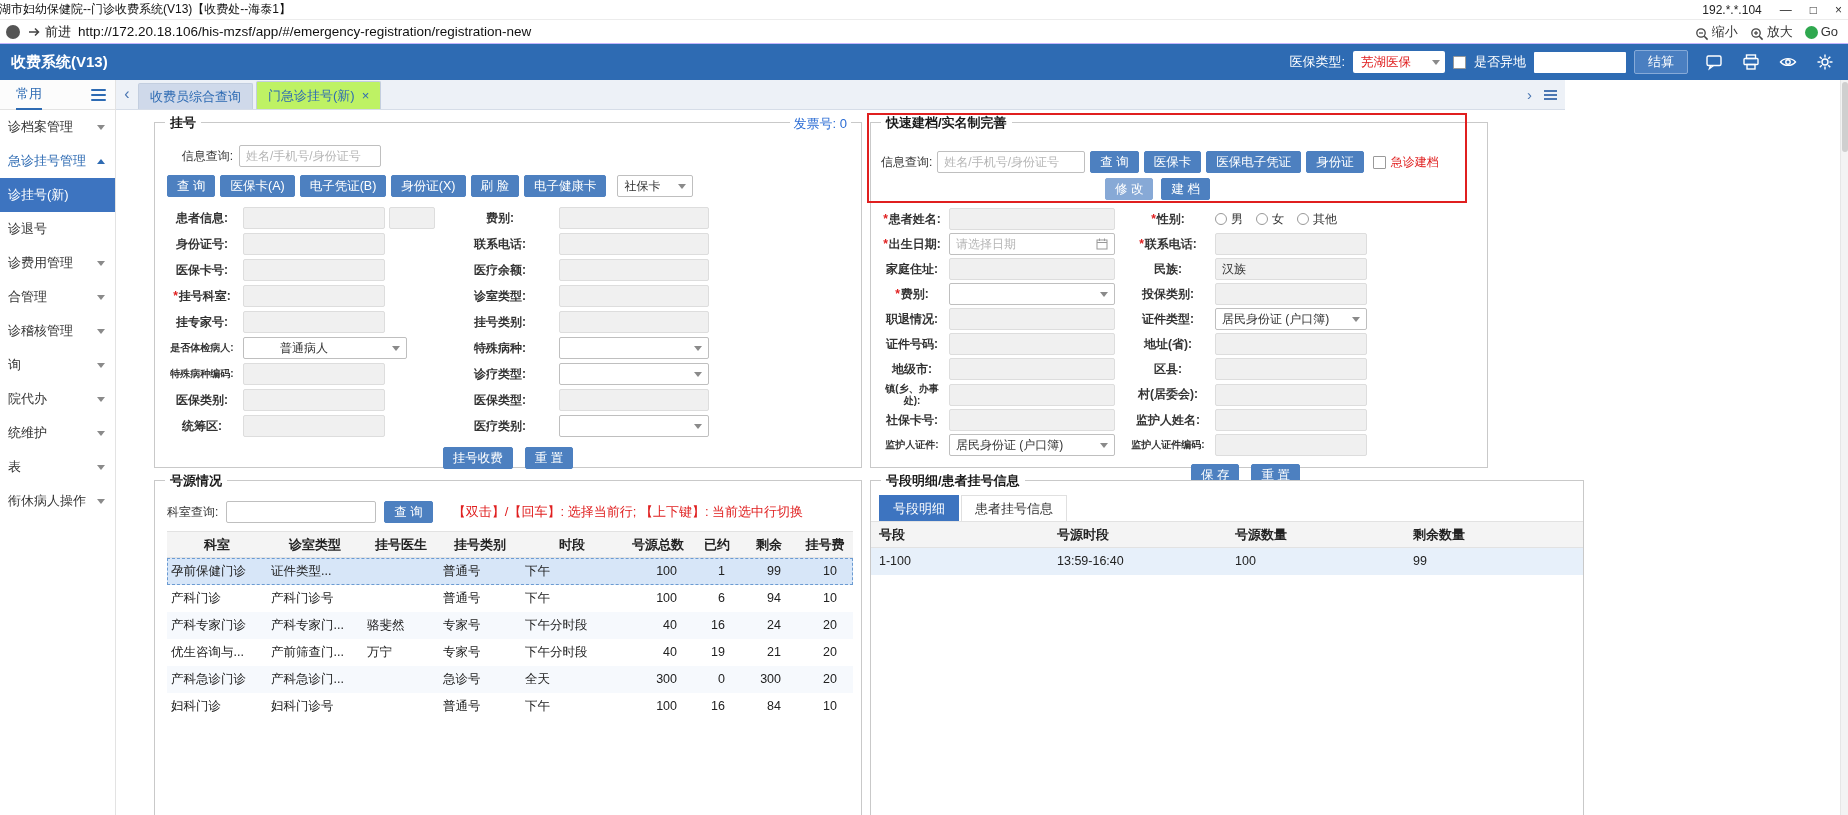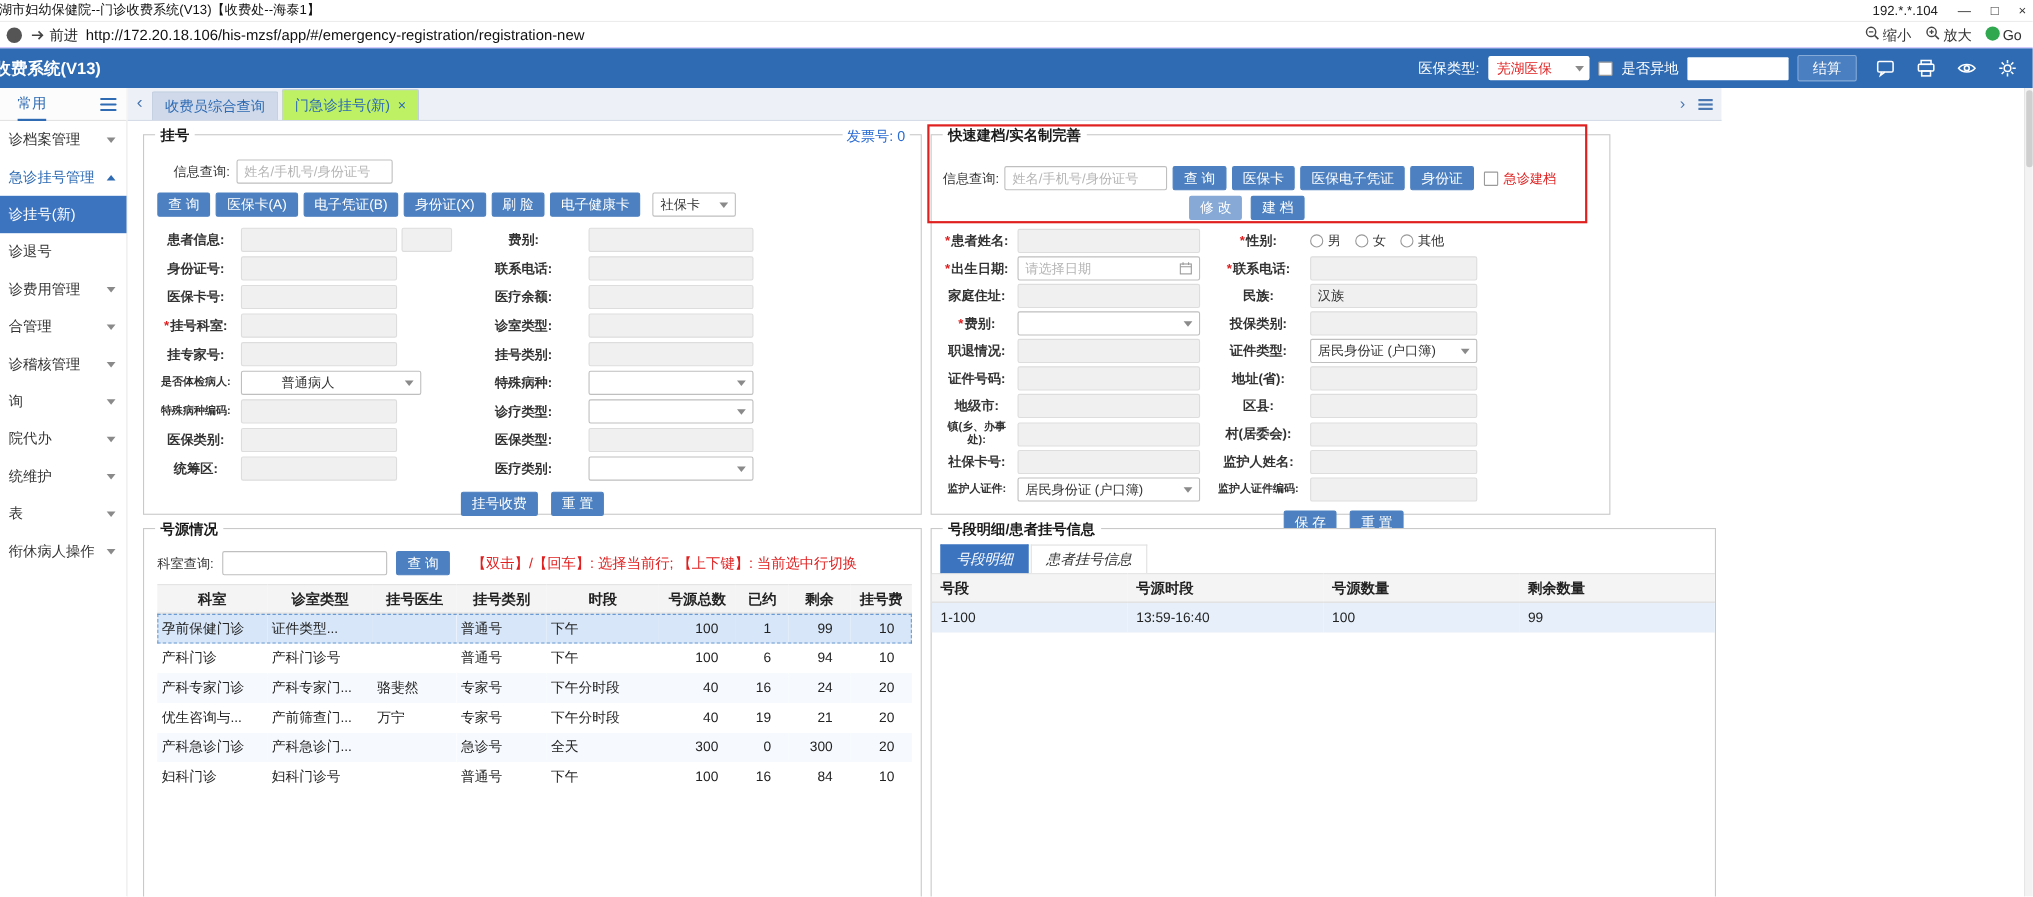--- a/index.html
+++ b/index.html
@@ -13,25 +13,25 @@
   .tb-ip { font-size:12px; color:#222; }
   .wbtns { display:flex; gap:18px; }
   .wbtn { font-size:12px; line-height:1; color:#333; cursor:pointer; }
 
   
   .ab { height:24px; background:#fff; border-bottom:1px solid #c4b5fd; display:flex; align-items:center; padding:0 10px 0 6px; gap:7px; }
   .ab-appico { width:14px; height:14px; border-radius:50%; background:#555; flex:0 0 auto; }
   .ab-fwd { display:flex; align-items:center; gap:4px; color:#222; font-size:13px; cursor:pointer; }
   .ab-url { flex:1; border:none; outline:none; font-size:13.5px; color:#111; font-family:inherit; background:transparent; }
   .ab-right { display:flex; align-items:center; gap:12px; }
-  .zoom-item { display:flex; align-items:flex-start; gap:3px; font-size:13px; cursor:pointer; }
+  .zoom-item { display:flex; align-items:flex-end; gap:3px; font-size:13px; cursor:pointer; }
   .go-dot { width:13px; height:13px; border-radius:50%; background:#2fa84f; display:inline-block; }
 
   
-  .hd { height:36px; background:#2e6bb3; display:flex; align-items:center; justify-content:space-between; padding:0 12px 0 0; color:#fff; }
+  .hd { height:36px; background:#2e6bb3; display:flex; align-items:center; justify-content:space-between; padding:0 12px 0 16px; color:#fff; }
   .hd-title { font-size:15px; font-weight:bold; white-space:nowrap; margin-left:-5px; }
   .hd-right { display:flex; align-items:center; gap:8px; }
   .hd-lbl { font-size:13px; }
   .hd-sel { background:#fff; height:22px; min-width:92px; display:inline-flex; align-items:center; justify-content:space-between; gap:6px; padding:0 5px 0 8px; border-radius:2px; cursor:pointer; }
   .hd-sel .selv { color:#e02020; font-size:12.5px; }
   .cbx { width:13px; height:13px; border:1px solid #9a9a9a; background:#fff; display:inline-block; border-radius:1px; flex:0 0 auto; cursor:pointer; }
   .hd-inp { width:92px; height:21px; border:none; border-radius:1px; background:#fff; font-family:inherit; padding:0 5px; }
   .hd-btn { background:#4a7fc1; color:#fff; border:1px solid #86aad8; height:24px; padding:0 13px; border-radius:2px; font-size:13px; font-family:inherit; cursor:pointer; }
   .hd-ico { width:22px; height:22px; display:inline-flex; align-items:center; justify-content:center; margin-left:7px; cursor:pointer; }
 
@@ -57,21 +57,21 @@
   .tab-collapse { width:22px; height:30px; display:flex; align-items:center; justify-content:center; color:#4a76b2; font-size:16px; cursor:pointer; }
   .tab { height:26px; padding:0 11px; display:flex; align-items:center; gap:7px; font-size:13px; color:#2e6bb3; background:#cfd9ea; border:1px solid #c3cedf; border-bottom:none; border-radius:2px 2px 0 0; margin-right:3px; cursor:pointer; white-space:nowrap; }
   .tab.active { background:#bef264; height:28px; }
   .tab-x { font-size:13px; cursor:pointer; }
   .tab-rtools { position:absolute; right:8px; bottom:7px; display:flex; align-items:center; gap:12px; color:#4a76b2; }
   .tab-rtools .glyph { font-size:15px; line-height:1; cursor:pointer; }
   .burger2 { width:13px; display:flex; flex-direction:column; gap:2px; cursor:pointer; }
   .burger2 i { height:2px; background:#4a76b2; display:block; }
 
   .content { padding:12px 0 0 14px; }
-  .cols { display:flex; gap:8px; align-items:flex-start; }
+  .cols { display:flex; gap:8px; align-items:flex-start;margin-left:24px; }
 
   .panel { position:relative; border:1px solid #c9c9c9; background:#fff; }
   .legend { position:absolute; top:-9px; left:10px; background:#fff; padding:0 5px; font-weight:bold; font-size:13px; color:#1a1a1a; white-space:nowrap; }
   .invoice { position:absolute; top:-8px; right:10px; background:#fff; padding:0 4px; color:#2b6cd4; font-size:13px; }
 
   .p-reg   { width:708px; height:346px; padding:16px 12px 8px; }
   .p-quick { width:618px; height:346px; padding:14px 10px 8px; }
   .p-src   { width:708px; height:345px; padding:18px 12px 8px; margin-top:12px; }
   .p-seg   { width:714px; height:345px; padding:14px 0 0; margin-top:12px; }
 
@@ -112,21 +112,21 @@
 
   
   .hint { color:#e02020; font-size:13px; margin-left:12px; white-space:nowrap; }
   table.dt { border-collapse:collapse; width:100%; margin-top:8px; table-layout:fixed; }
   table.dt th { background:#f4f4f4; border-top:1px solid #e2e2e2; border-bottom:1px solid #e2e2e2; font-size:13px; font-weight:bold; height:26px; text-align:center; color:#222; }
   table.dt td { height:27px; font-size:12.5px; padding:0 4px; color:#222; overflow:hidden; white-space:nowrap; }
   table.dt td.num { text-align:right; padding-right:16px; }
   table.dt tr.alt { background:#f6f9fd; }
   table.dt tr.selrow { background:#d7e6f8; outline:1px dashed #6b9bd2; outline-offset:-1px; }
 
-  .seg-tabs { display:flex; align-items:flex-end; padding-left:8px; gap:2px;font-style:italic; }
+  .seg-tabs { display:flex; align-items:flex-end; padding-left:8px; gap:2px; }
   .seg-tab { height:26px; padding:0 13px; display:flex; align-items:center; font-size:13px; cursor:pointer; background:#fff; color:#333; border:1px solid #e0e0e0; border-bottom:none; }
   .seg-tab.active { background:#3d74c0; color:#fff; border-color:#3d74c0; }
   table.st { border-collapse:collapse; width:100%; table-layout:fixed; }
   table.st th { background:#f4f4f4; border-top:1px solid #e2e2e2; border-bottom:1px solid #e2e2e2; font-size:13px; font-weight:bold; height:26px; text-align:left; padding-left:8px; color:#222; }
   table.st td { height:27px; font-size:12.5px; padding-left:8px; color:#222; background:#e7f0fa; }
 
   
   .vscroll { position:absolute; right:0; top:0; width:8px; height:735px; background:#f3f3f3; border-left:1px solid #e6e6e6; }
   .vthumb { width:6px; height:70px; background:#cfcfcf; margin:2px auto 0; border-radius:3px; }
 </style>

